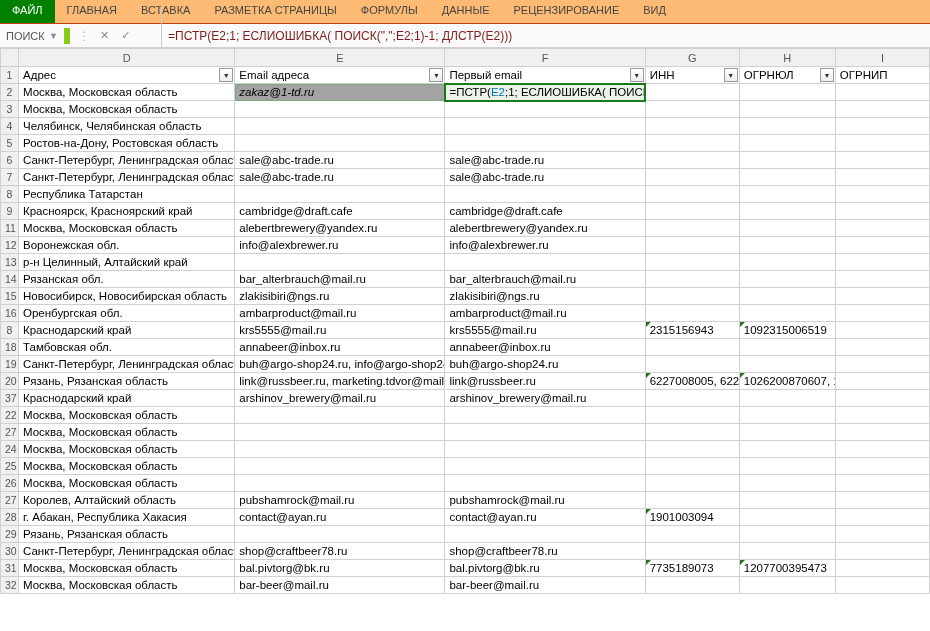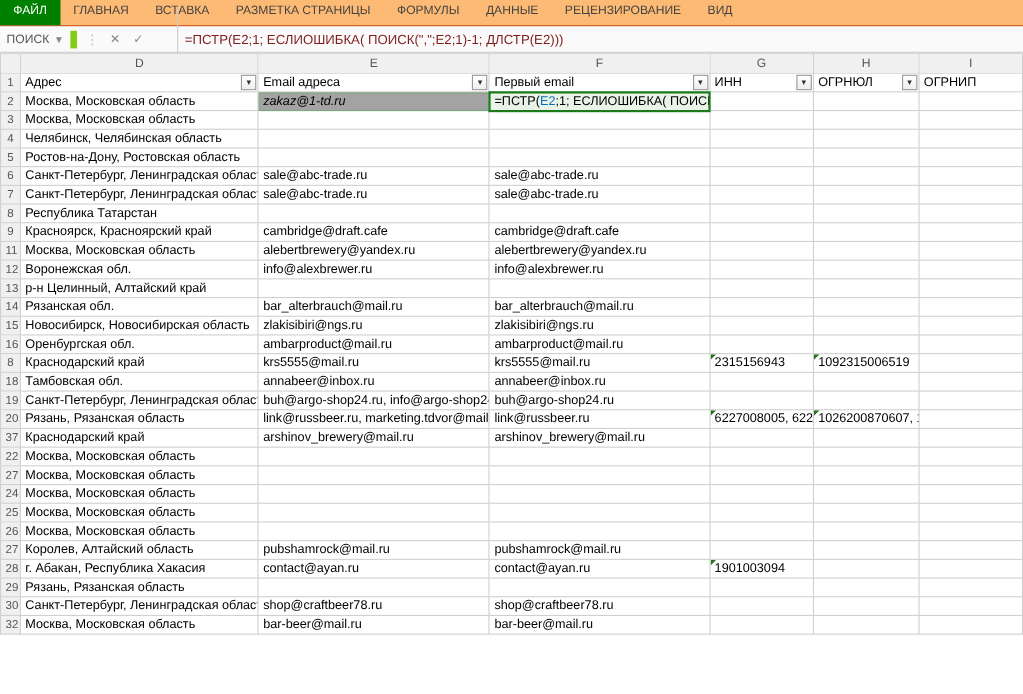--- a/index.html
+++ b/index.html
@@ -346,20 +346,29 @@
         <tr>
           <td class="rowh">30</td>
           <td>Санкт-Петербург, Ленинградская область</td>
           <td>shop@craftbeer78.ru</td>
           <td>shop@craftbeer78.ru</td>
           <td></td>
           <td></td>
           <td></td>
         </tr>
         <tr>
+          <td class="rowh">31</td>
+          <td>Москва, Московская область</td>
+          <td>bal.pivtorg@bk.ru</td>
+          <td>bal.pivtorg@bk.ru</td>
+          <td class="corner-mark">7735189073</td>
+          <td class="corner-mark">1207700395473</td>
+          <td></td>
+        </tr>
+        <tr>
           <td class="rowh">32</td>
           <td>Москва, Московская область</td>
           <td>bar-beer@mail.ru</td>
           <td>bar-beer@mail.ru</td>
           <td></td>
           <td></td>
           <td></td>
         </tr>
       </tbody>
   </table>

